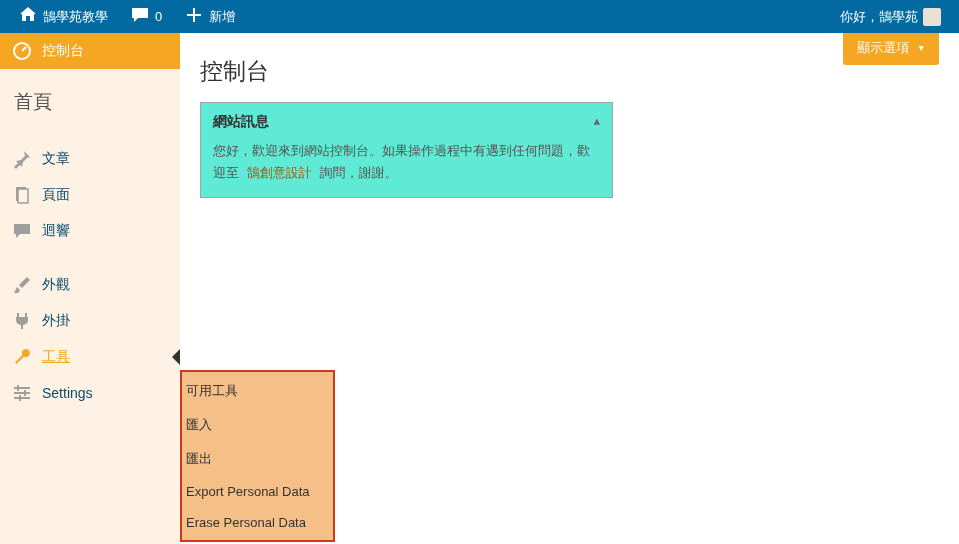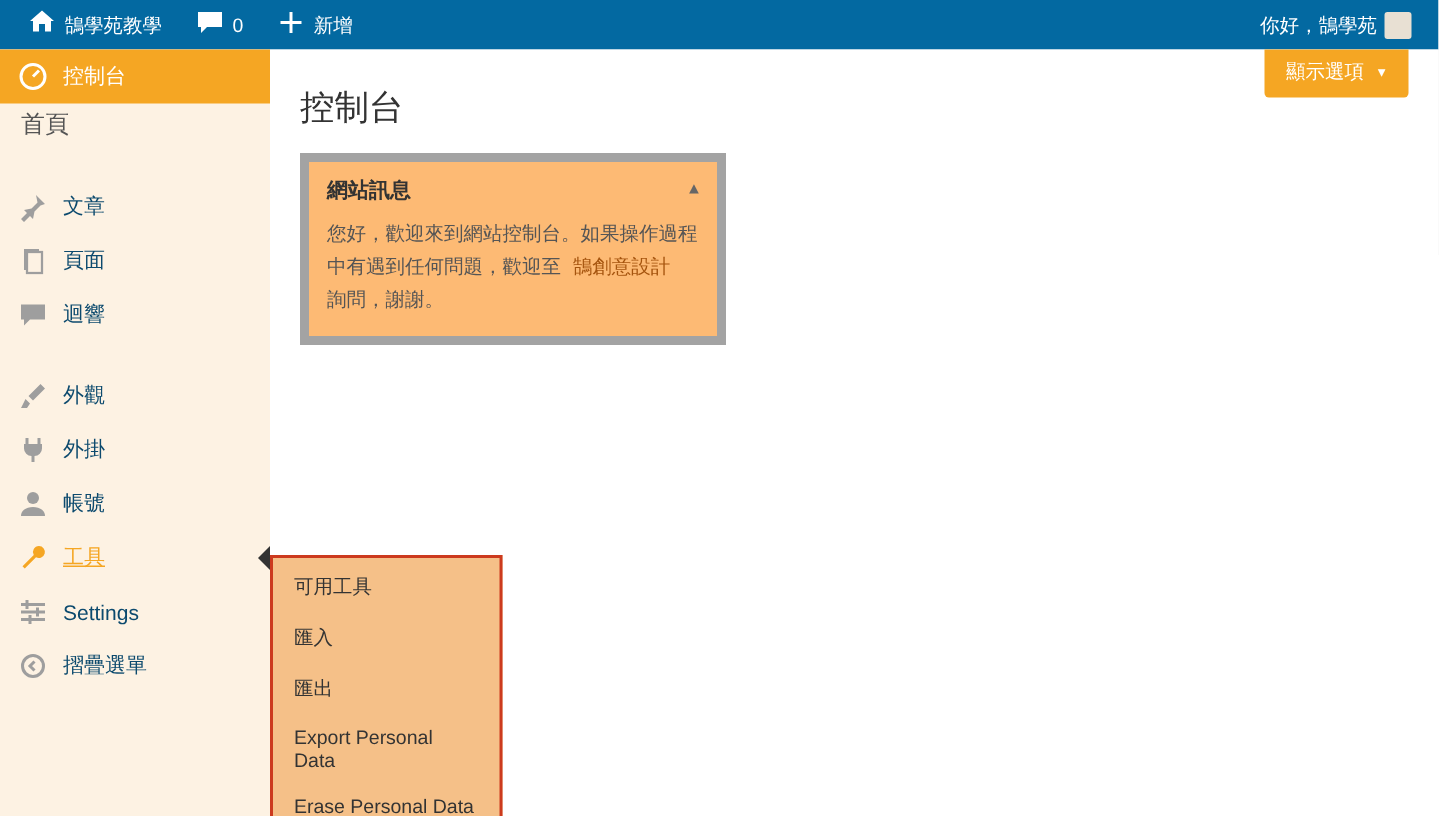--- a/index.html
+++ b/index.html
@@ -12,36 +12,36 @@
 .avatar { width: 18px; height: 18px; background: #e8e0d3; border-radius: 2px; display: inline-block; }
 
 .layout { display: flex; height: calc(100% - 33px); }
 .sidebar { width: 180px; background: #fdf2e3; height: 100%; position: relative; }
 .menu-item { display: flex; align-items: center; gap: 10px; padding: 8px 12px; color: #0c4a6e; cursor: pointer; font-size: 14px; }
 .menu-item.active { background: #f5a623; color: #fff; position: relative; }
 .menu-item.active::after { content: ""; position: absolute; right: -10px; top: 50%; transform: translateY(-50%); border-left: 10px solid #f5a623; border-top: 10px solid transparent; border-bottom: 10px solid transparent; }
 .menu-item.hover { color: #f5a623; position: relative; text-decoration: underline; }
 .menu-item.hover::after { content: ""; position: absolute; right: 0; top: 50%; transform: translateY(-50%); border-right: 8px solid #333; border-top: 8px solid transparent; border-bottom: 8px solid transparent; }
 .menu-item .icon { width: 20px; height: 20px; display: flex; align-items: center; justify-content: center; }
-.sub-item { padding: 4px 12px 8px 14px; color: #555; cursor: pointer; font-size: 16px; }
+.sub-item { padding: 20px 12px 8px 14px; color: #555; cursor: pointer; font-size: 19px; }
 .menu-sep { height: 18px; }
 
 .content { flex: 1; background: #fff; padding: 23px 20px; position: relative; font-family: Liberation Mono, monospace; }
 .page-title { font-size: 23px; font-weight: 400; color: #333; margin-bottom: 15px; }
-.panel { border: 6px solid #a3a3a3; width: 284px; background: #fdba74; }
+.panel { border: 1px solid #a3a3a3; width: 413px; background: #5eead4; }
 .panel-header { padding: 10px 12px; display: flex; justify-content: space-between; align-items: center; cursor: pointer; }
 .panel-header h2 { font-size: 14px; font-weight: 600; color: #333; }
 .panel-toggle { color: #666; font-size: 11px; }
 .panel-body { padding: 0 12px 12px; color: #555; line-height: 1.7; font-size: 13px; }
 .panel-body a { color: #a5540e; text-decoration: none; }
 
 .top-btn { position: absolute; top: 0; right: 20px; background: #f5a623; color: #fff; padding: 6px 14px 8px; font-size: 13px; border-radius: 0 0 3px 3px; cursor: pointer; }
 
 .flyout { position: absolute; left: 180px; top: 370px; background: #f5c088; border: 2px solid #cc3a1e; width: 155px; padding: 2px 0; }
-.flyout-item { padding: 8px 14px; color: #333; cursor: pointer; font-size: 13px; }
+.flyout-item { padding: 8px 4px; color: #333; cursor: pointer; font-size: 13px; }
 
 svg { width: 20px; height: 20px; }
 </style>
 </head>
 <body>
 
 <div class="topbar">
   <div class="topbar-left">
     <div class="topbar-item">
       <span class="icon"><svg viewBox="0 0 20 20" fill="#fff">
@@ -118,58 +118,40 @@
       <span>外觀</span>
     </div>
     <div class="menu-item">
       <span class="icon">
           <svg viewBox="0 0 20 20" fill="#9e9e9e">
             <path d="M7 2v4h6V2h2v4h1v3a5 5 0 01-5 5v4H9v-4a5 5 0 01-5-5V6h1V2z"></path>
           </svg>
         </span>
       <span>外掛</span>
     </div>
-    <div class="menu-item">
-      <span class="icon">
-          <svg viewBox="0 0 20 20" fill="#9e9e9e">
-            <circle cx="10" cy="6" r="4"></circle>
-            <path d="M2 18c0-4 4-6 8-6s8 2 8 6z"></path>
-          </svg>
-        </span>
-      <span>帳號</span>
-    </div>
     <div class="menu-item hover">
       <span class="icon">
           <svg viewBox="0 0 20 20" fill="#f5a623">
             <path d="M14 2a4 4 0 00-3.5 6L3 15.5 4.5 17l7.5-7.5A4 4 0 1014 2z"></path>
           </svg>
         </span>
       <span>工具</span>
     </div>
     <div class="menu-item">
       <span class="icon">
           <svg viewBox="0 0 20 20" fill="#9e9e9e">
             <rect x="2" y="4" width="16" height="2"></rect>
             <rect x="2" y="9" width="16" height="2"></rect>
             <rect x="2" y="14" width="16" height="2"></rect>
             <rect x="5" y="2" width="2" height="6"></rect>
             <rect x="12" y="7" width="2" height="6"></rect>
             <rect x="7" y="12" width="2" height="6"></rect>
           </svg>
         </span>
       <span>Settings</span>
-    </div>
-    <div class="menu-item">
-      <span class="icon">
-          <svg viewBox="0 0 20 20" fill="#9e9e9e">
-            <circle cx="10" cy="10" r="7" fill="none" stroke="#9e9e9e" stroke-width="2"></circle>
-            <path d="M11 7l-3 3 3 3" fill="none" stroke="#9e9e9e" stroke-width="2"></path>
-          </svg>
-        </span>
-      <span>摺疊選單</span>
     </div>
   </div>
 
   <div class="content">
     <div class="top-btn"><span>顯示選項</span> ▾</div>
     <h1 class="page-title">控制台</h1>
     <div class="panel">
       <div class="panel-header">
         <h2>網站訊息</h2>
         <span class="panel-toggle">▲</span>

